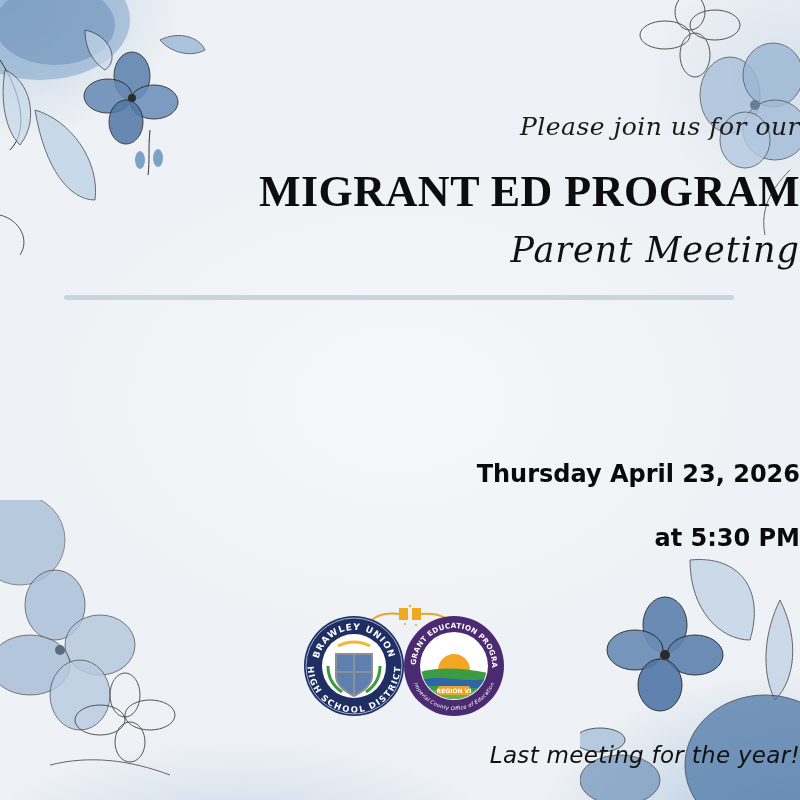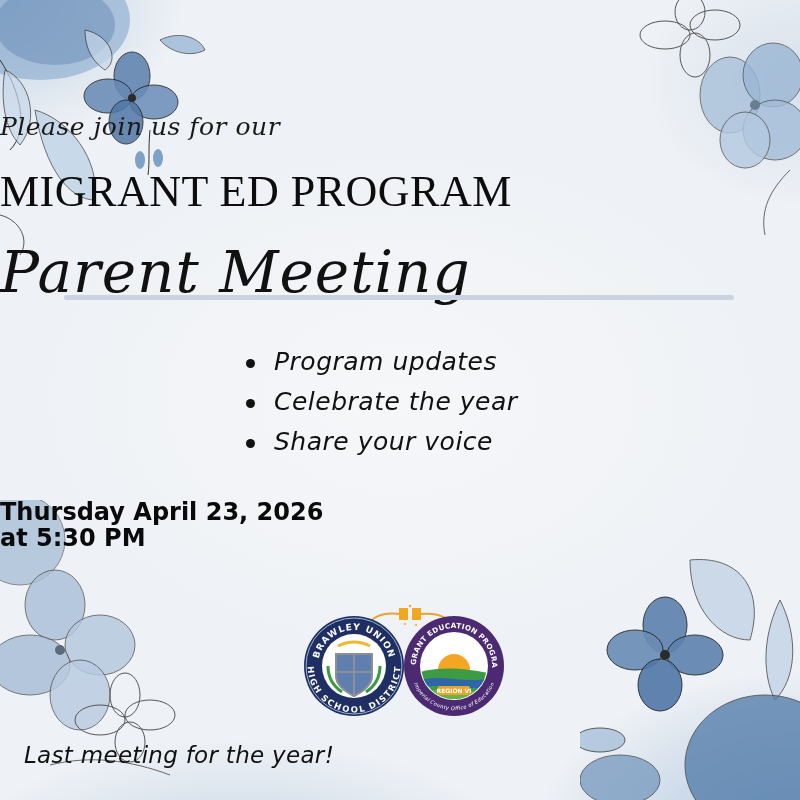--- a/index.html
+++ b/index.html
@@ -17,36 +17,36 @@
       radial-gradient(ellipse 260px 200px at 0% 0%, rgba(150,185,215,0.6) 0%, rgba(150,185,215,0) 70%),
       radial-gradient(ellipse 220px 180px at 100% 10%, rgba(190,208,226,0.5) 0%, rgba(190,208,226,0) 70%),
       #eef1f5;
   }
   .deco { position: absolute; pointer-events: none; }
   .deco-tl { left: 0; top: 0; width: 250px; height: 260px; }
   .deco-tr { right: 0; top: 0; width: 210px; height: 240px; }
   .deco-bl { left: 0; bottom: 0; width: 230px; height: 300px; }
   .deco-br { right: 0; bottom: 0; width: 220px; height: 260px; }
 
-  .center { position: absolute; left: 0; right: 0; text-align: left; color: #111; }
+  .center { position: absolute; left: 0; right: 0; text-align: right; color: #111; }
 
   .intro {
     top: 112px;
     font-family: "DejaVu Serif", serif; font-style: italic;
     font-size: 25px; letter-spacing: 0.5px; color: #1a1a1a;
   }
   .title {
     top: 166px;
-    font-family: "Liberation Serif", serif; font-weight: normal;
+    font-family: "Liberation Serif", serif; font-weight: bold;
     font-size: 44px; letter-spacing: 0.5px; color: #0d0d0d;
   }
   .subtitle {
-    top: 238px;
+    top: 230px;
     font-family: "DejaVu Serif", serif; font-style: italic;
-    font-size: 58px; letter-spacing: 1px; color: #111;
+    font-size: 35px; letter-spacing: 1px; color: #111;
   }
   .divider {
     position: absolute; left: 64px; width: 670px; top: 295px; height: 5px;
     border-radius: 3px; background: #c9d3e2;
   }
   .bullets {
     position: absolute; left: 244px; top: 342px; margin: 0; padding: 0; list-style: none;
   }
   .bullets li {
     position: relative; padding-left: 30px;
@@ -54,21 +54,21 @@
     font-size: 25px; line-height: 40px; color: #111; letter-spacing: 0.5px;
   }
   .bullets li::before {
     content: ""; position: absolute; left: 2px; top: 17px;
     width: 9px; height: 9px; border-radius: 50%; background: #111;
   }
   .date, .time, .place {
     font-family: "DejaVu Sans", sans-serif; font-weight: bold;
     font-size: 24px; color: #0a0a0a;
   }
-  .date { top: 498px; }
+  .date { top: 460px; }
   .time { top: 524px; }
   .place { top: 566px; }
 
   .logos {
     position: absolute; left: 300px; top: 600px; width: 210px; height: 122px;
   }
   .logo {
     position: absolute; width: 104px; height: 104px; top: 14px;
   }
   .logo-buhs { left: 2px; }
@@ -155,25 +155,20 @@
     <ellipse cx="185" cy="225" rx="80" ry="70" fill="#4f79a8" opacity="0.75" stroke="#333" stroke-width="1"></ellipse>
     <ellipse cx="40" cy="240" rx="40" ry="25" fill="#6f93bb" opacity="0.7" stroke="#333" stroke-width="1"></ellipse>
     <ellipse cx="20" cy="200" rx="25" ry="12" fill="#a9c1da" opacity="0.8" stroke="#333" stroke-width="1"></ellipse>
   </svg>
 
   <div class="center intro">Please join us for our</div>
   <div class="center title">MIGRANT ED PROGRAM</div>
   <div class="center subtitle">Parent Meeting</div>
   <div class="divider"></div>
 
-  <ul class="bullets">
-    <li>Program updates</li>
-    <li>Celebrate the year</li>
-    <li>Share your voice</li>
-  </ul>
 
   <div class="center date">Thursday April 23, 2026</div>
   <div class="center time">at 5:30 PM</div>
 
   <div class="logos">
     <svg class="connector" viewBox="0 0 110 40">
       <path d="M10,38 C10,15 30,12 45,14" stroke="#e8a330" stroke-width="2" fill="none"></path>
       <path d="M65,14 C85,12 100,18 100,38" stroke="#e8a330" stroke-width="2" fill="none"></path>
       <rect x="44" y="8" width="9" height="12" fill="#f0a820"></rect>
       <rect x="57" y="8" width="9" height="12" fill="#f0a820"></rect>

